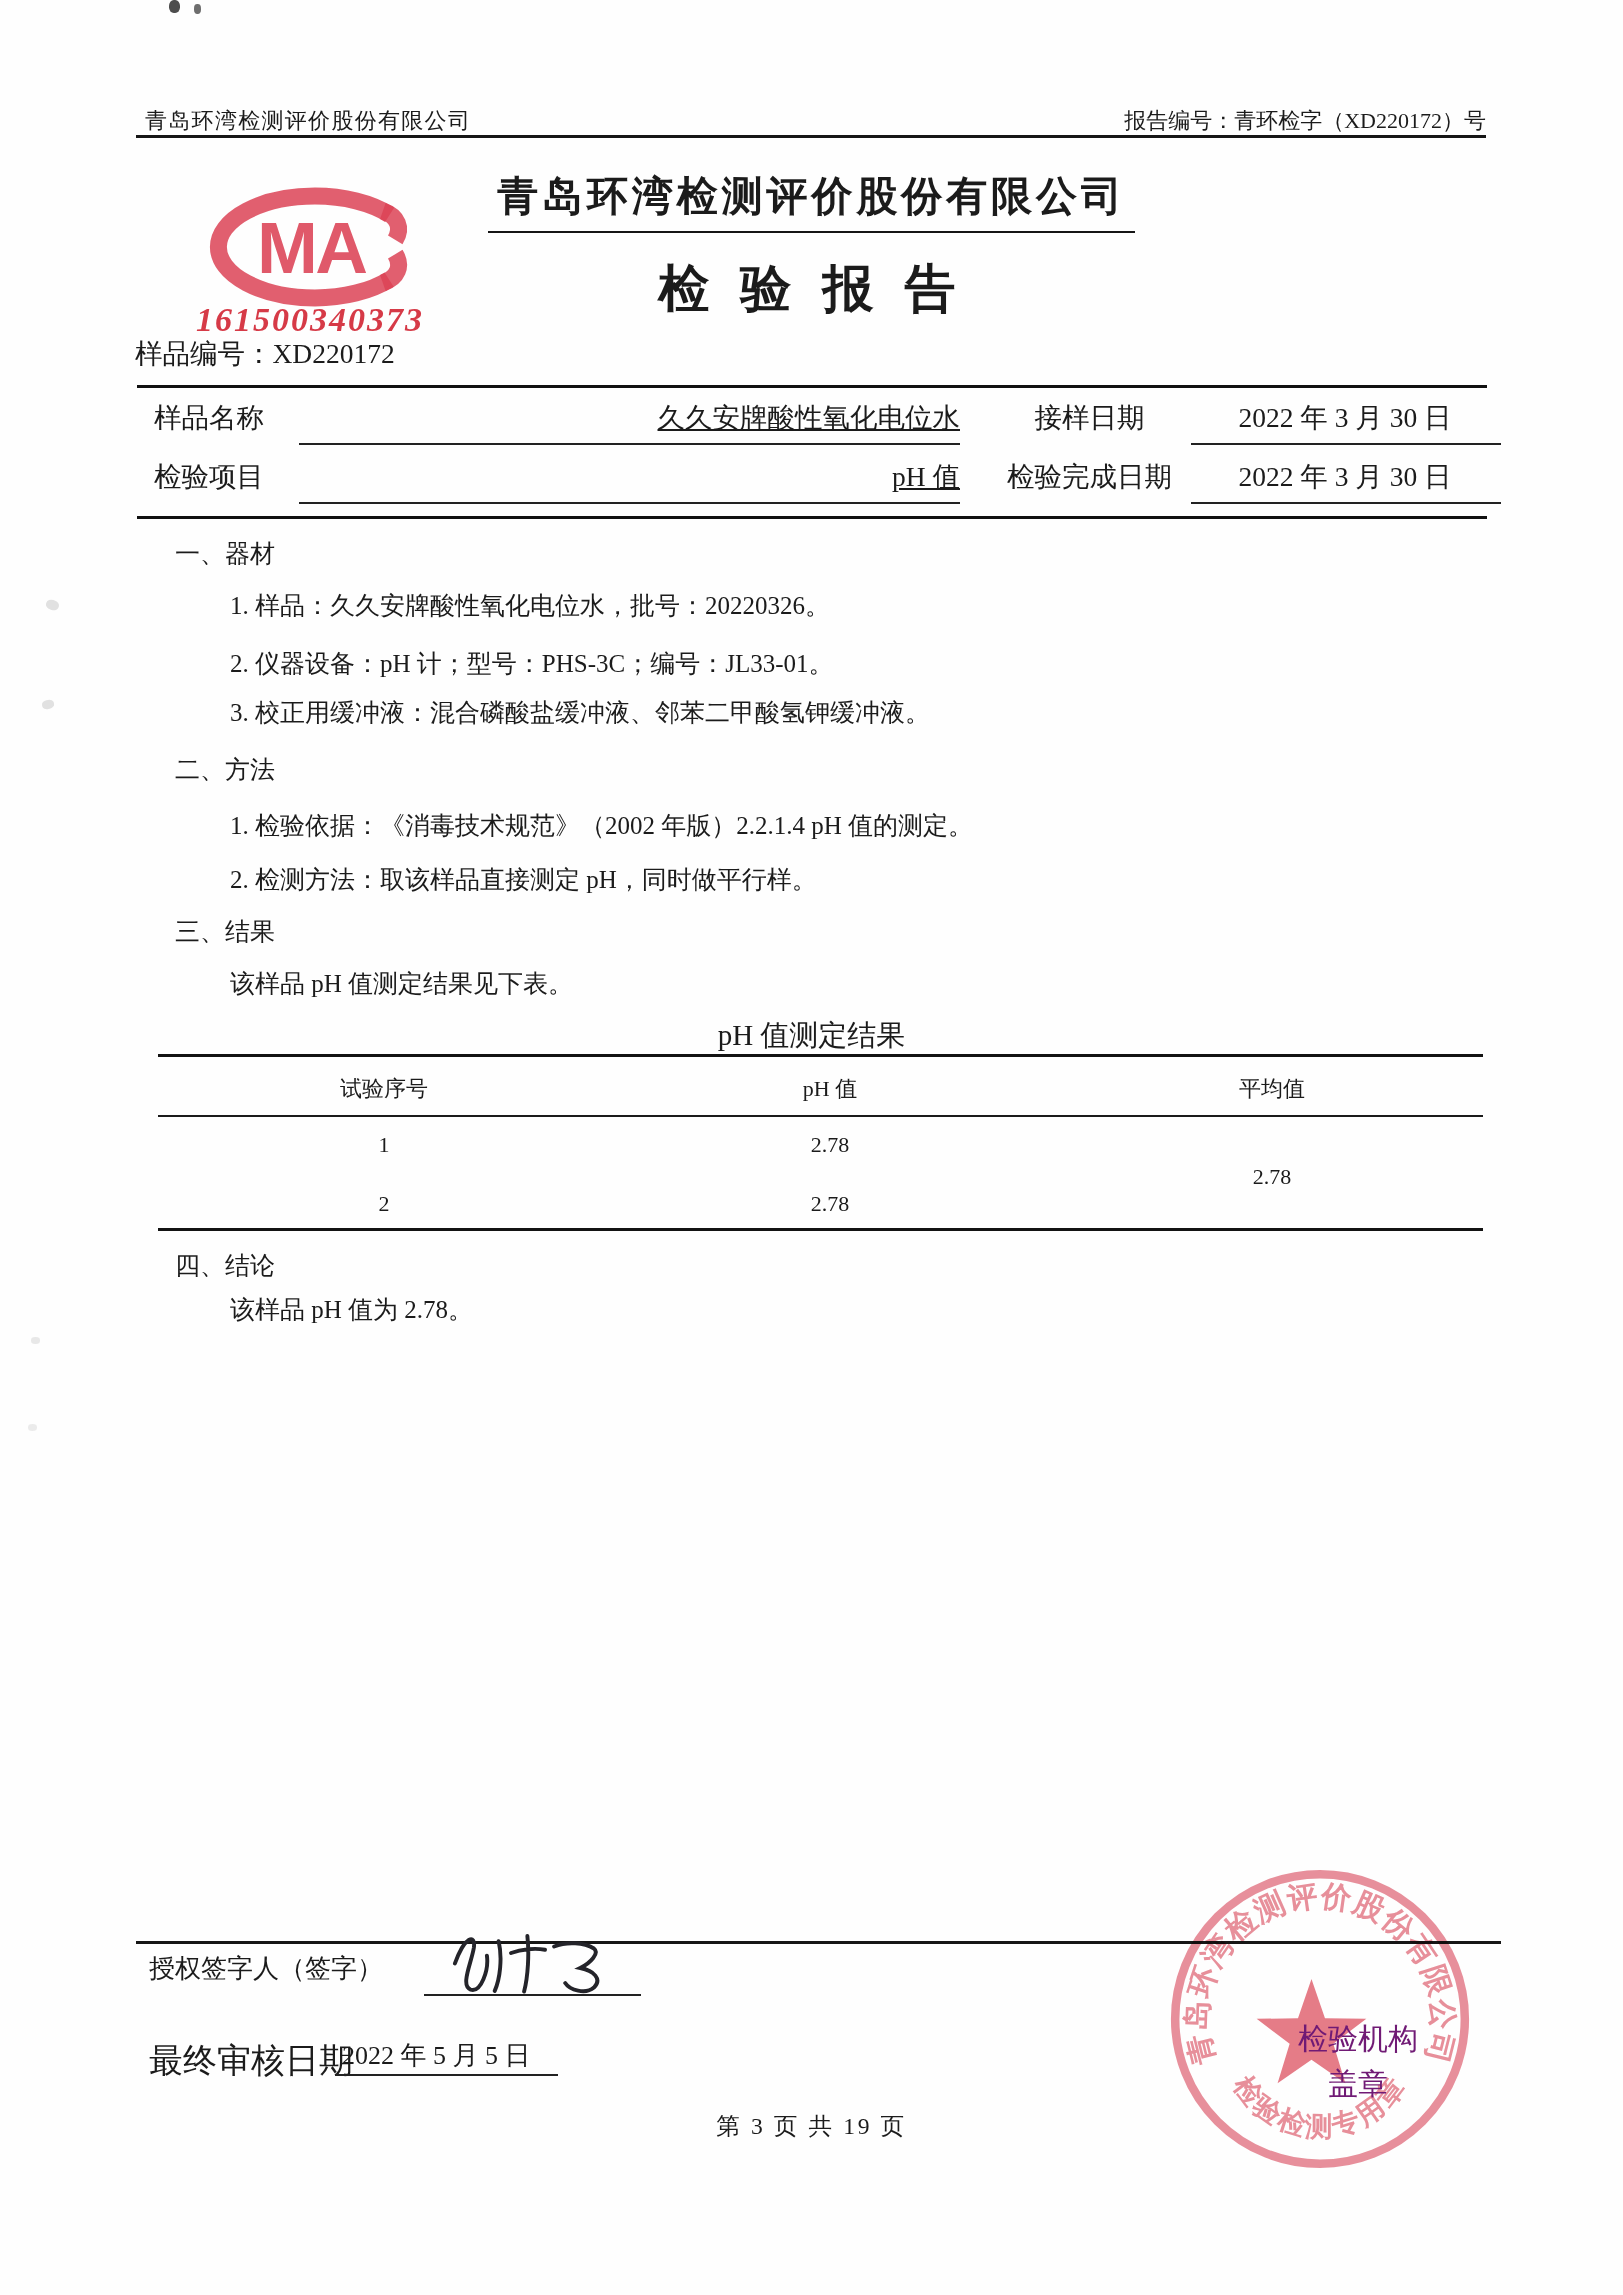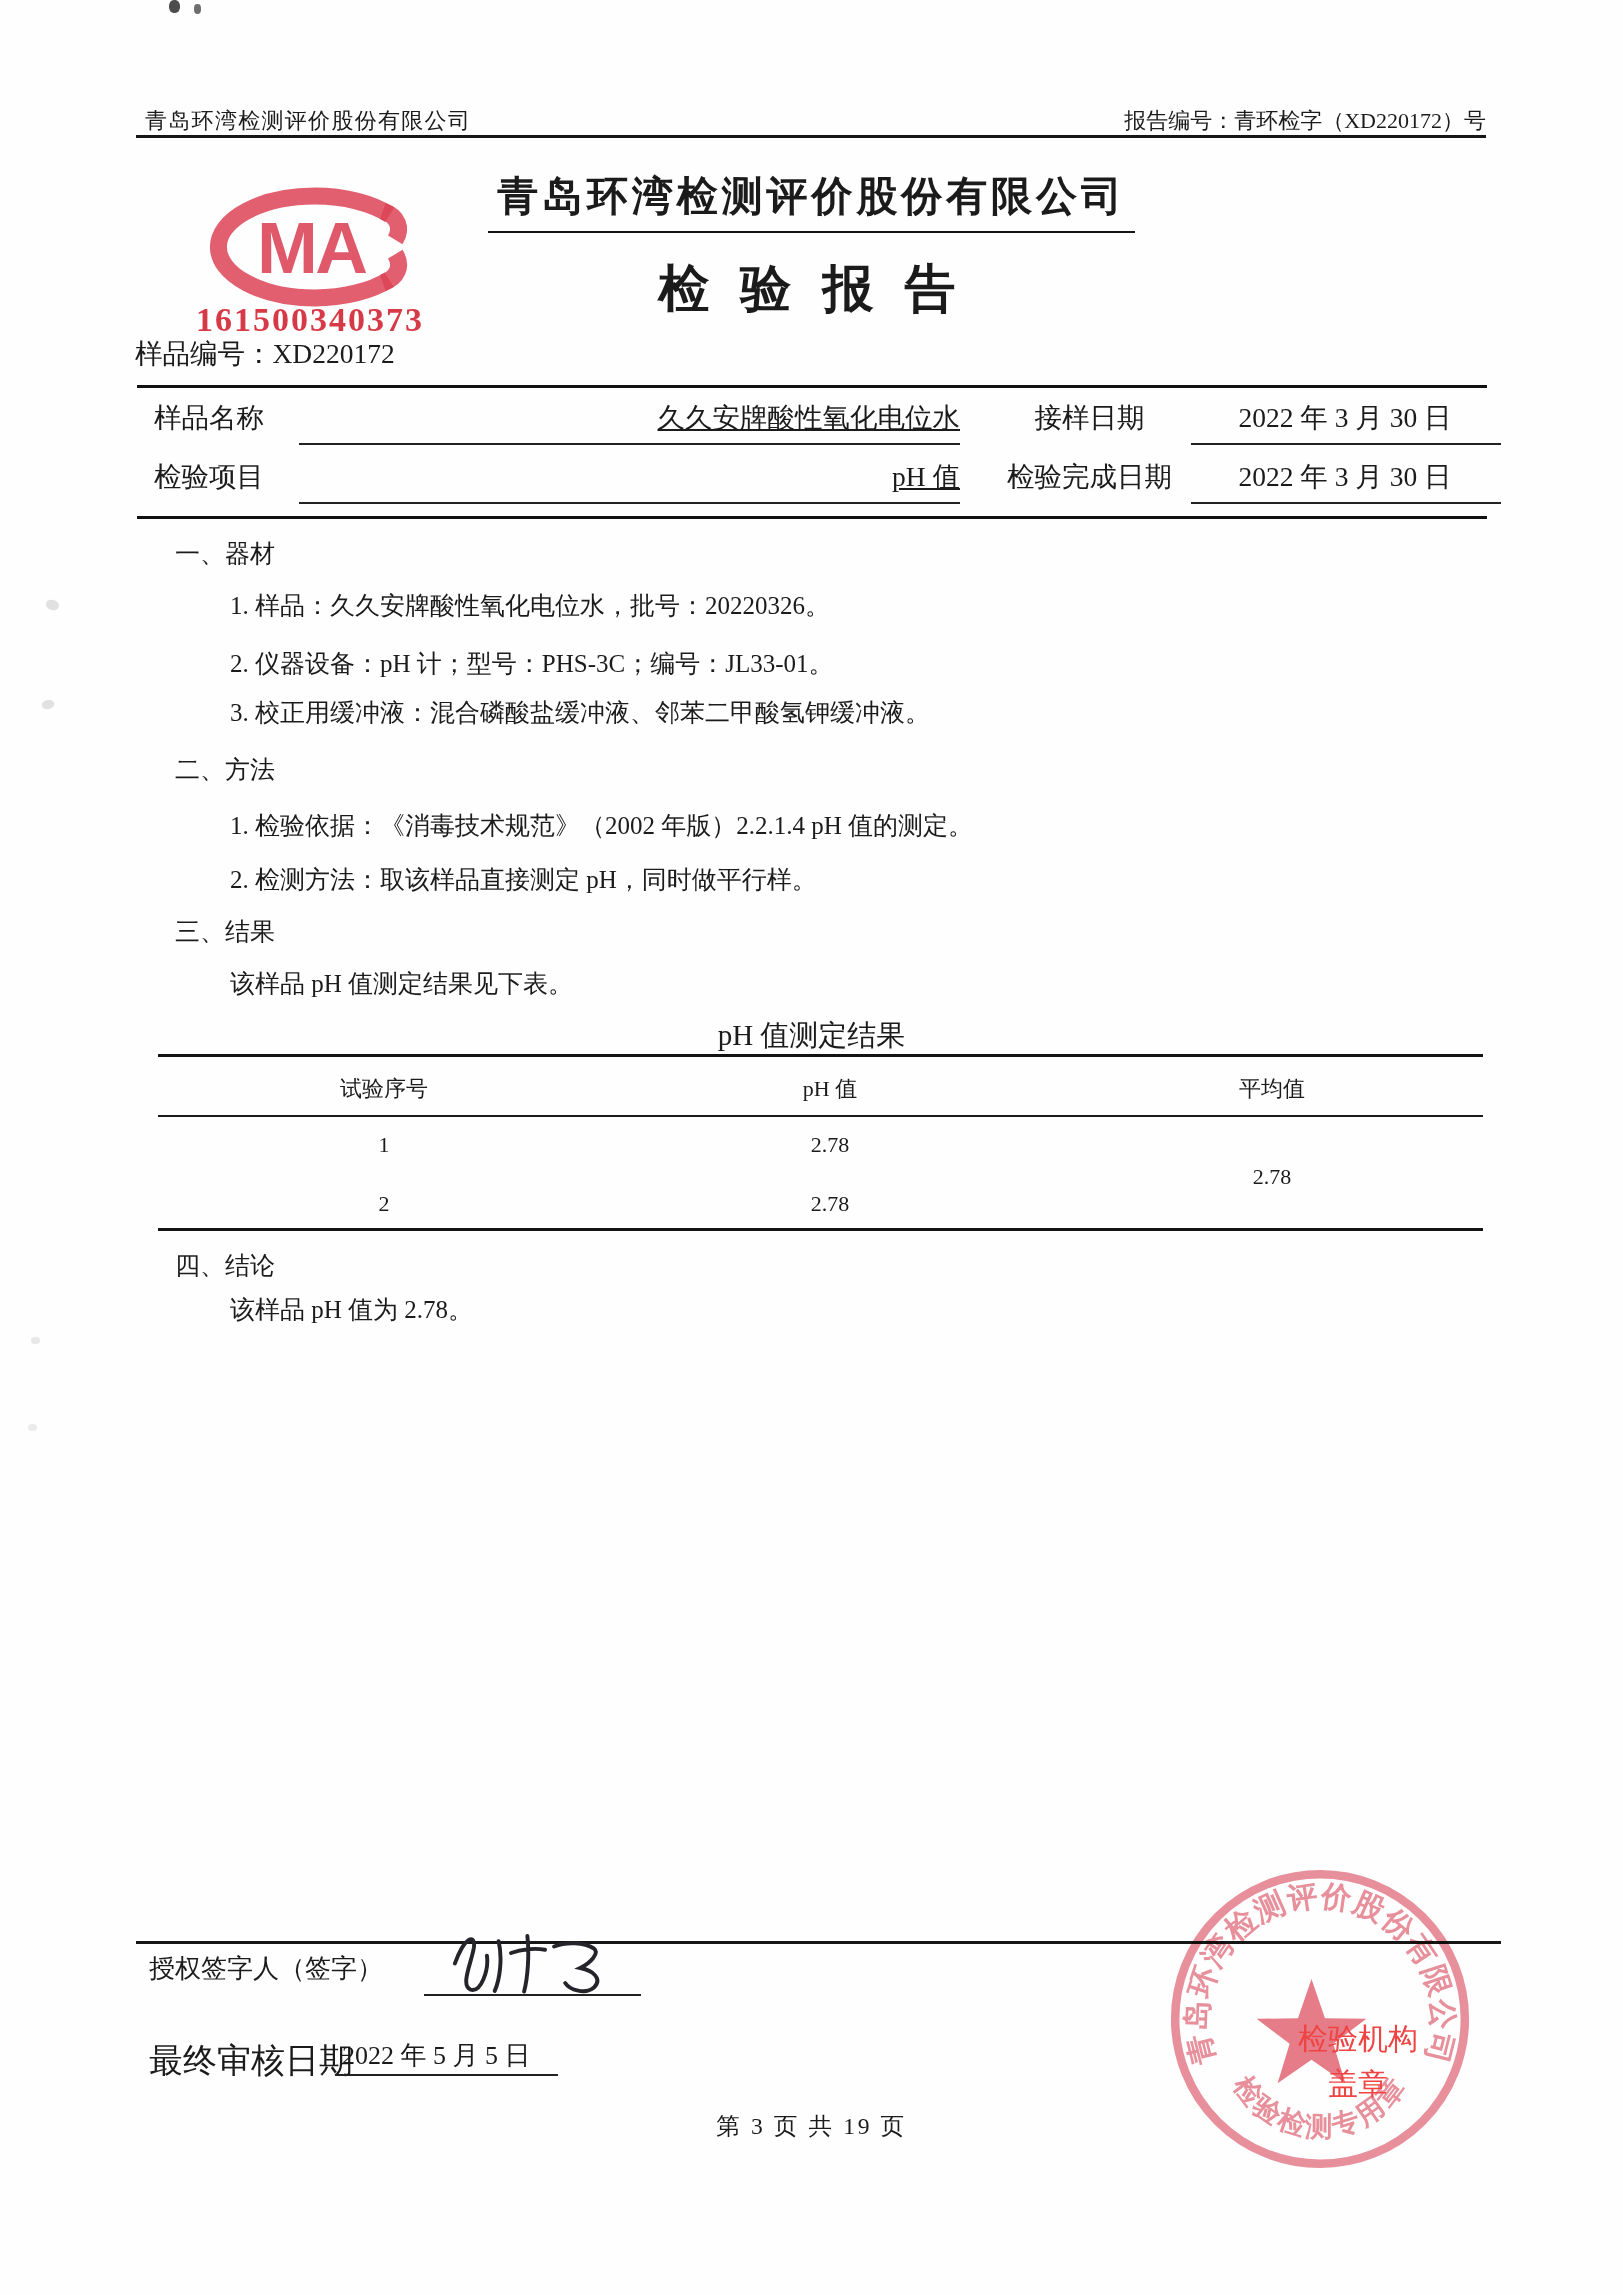--- a/index.html
+++ b/index.html
@@ -12,21 +12,21 @@
   .rule{position:absolute;background:#161616;}
   .ctr{left:0;right:0;text-align:center;}
 
   
   #hdr-left{left:145px;top:106px;font-size:22px;letter-spacing:1.3px;}
   #hdr-right{right:137px;top:106px;font-size:22px;}
   #hdr-rule{left:136px;top:135px;width:1350px;height:2.6px;}
 
   
   #cma-logo{left:195px;top:185px;}
-  #cma-number{left:196px;top:301px;font-size:34px;font-weight:bold;letter-spacing:2px;color:#d63a47;}
+  #cma-number{left:196px;top:301px;font-size:34px;font-weight:bold;letter-spacing:2px;color:#d63a47;font-style:italic;}
   #sample-no{left:135px;top:336px;font-size:27.5px;}
 
   
   #company-title-wrap{top:169px;}
   #company-title{display:inline-block;font-size:41px;font-weight:600;letter-spacing:3.9px;
     border-bottom:2.6px solid #151515;padding:0 9.2px 6.5px;}
   #report-title{top:255px;font-size:51px;font-weight:bold;letter-spacing:9.2px;}
 
   
   #info-table{left:137px;top:385px;width:1350px;height:128px;
@@ -67,21 +67,21 @@
   #signature{left:435px;top:1923px;}
   #sig-underline{left:424px;top:1994px;width:217px;height:2px;background:#222;}
   #review-label{left:149px;top:2038px;font-size:34px;}
   #review-date{left:342px;top:2038px;font-size:26px;}
   #review-underline{left:335px;top:2074px;width:223px;height:2px;background:#222;}
   #page-footer{top:2110px;font-size:23.6px;letter-spacing:2.6px;}
 
   
   #seal{left:1166px;top:1865px;mix-blend-mode:multiply;opacity:.92;}
   #seal-overlay{left:1263px;top:2016px;width:190px;text-align:center;font-size:30px;
-    line-height:1.5;color:#ef4444;}
+    line-height:1.5;color:#701a75;}
 
   
   .artifact{position:absolute;background:#c9c9c9;border-radius:45%;opacity:.55;}
   #art-top1{left:169px;top:0;width:10.5px;height:13px;background:#3a3a3a;opacity:.9;}
   #art-top2{left:194px;top:3.9px;width:7.2px;height:9.8px;background:#4a4a4a;opacity:.8;}
   #art-l1{left:46px;top:600px;width:13px;height:9.8px;transform:rotate(18deg);}
   #art-l2{left:42px;top:700px;width:11.8px;height:8.5px;transform:rotate(-12deg);}
   #art-l3{left:31px;top:1337px;width:9.2px;height:7.2px;opacity:.4;}
   #art-l4{left:27.5px;top:1424px;width:9.8px;height:7.2px;opacity:.35;}
 </style>

